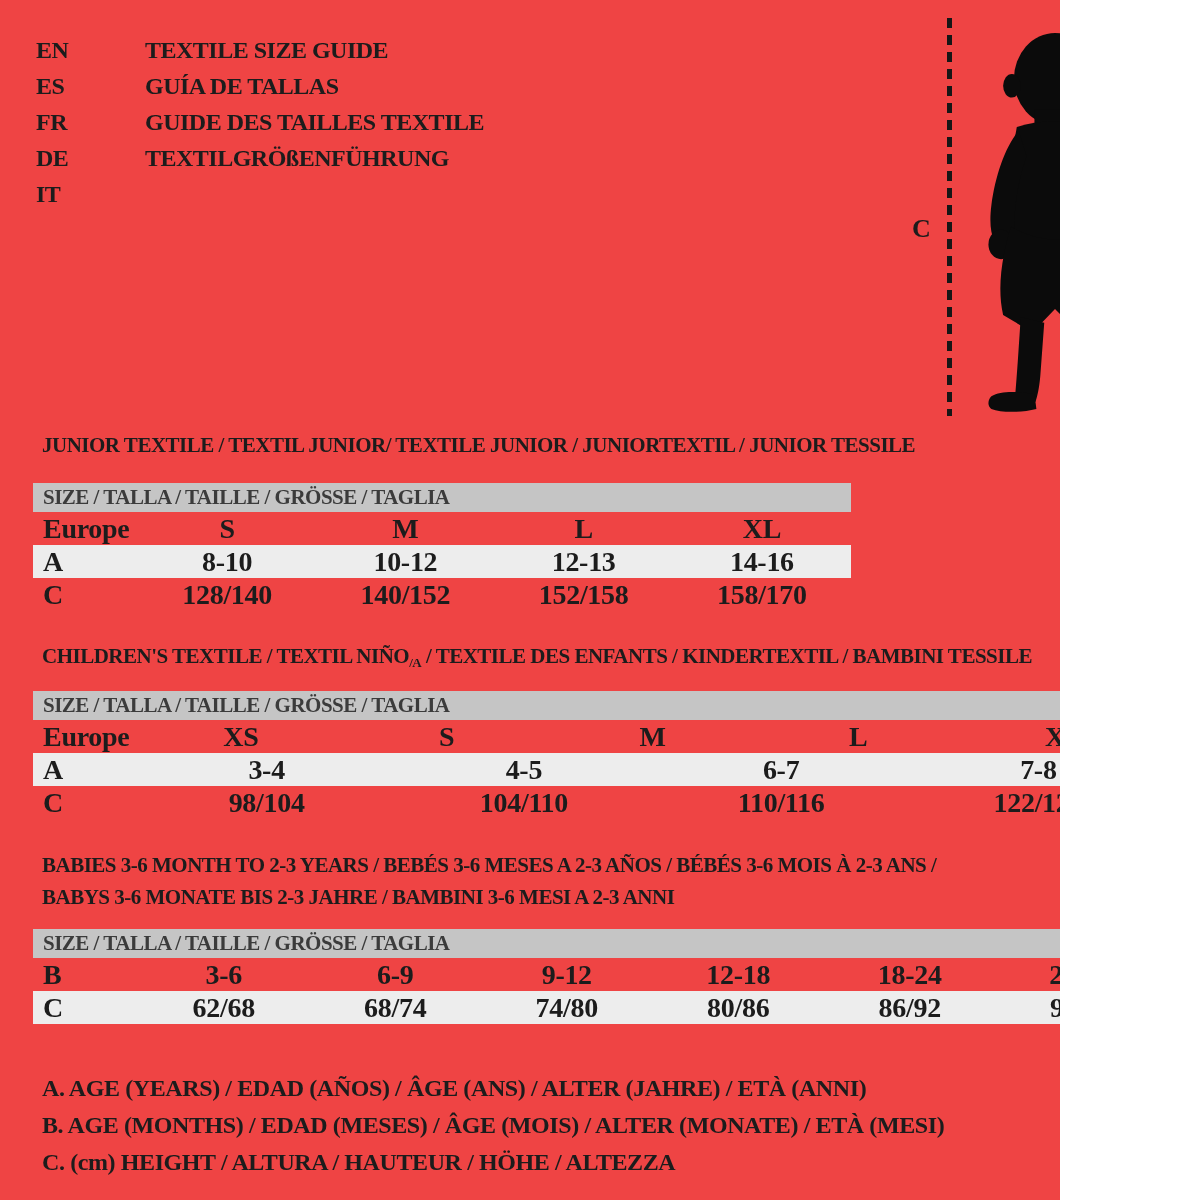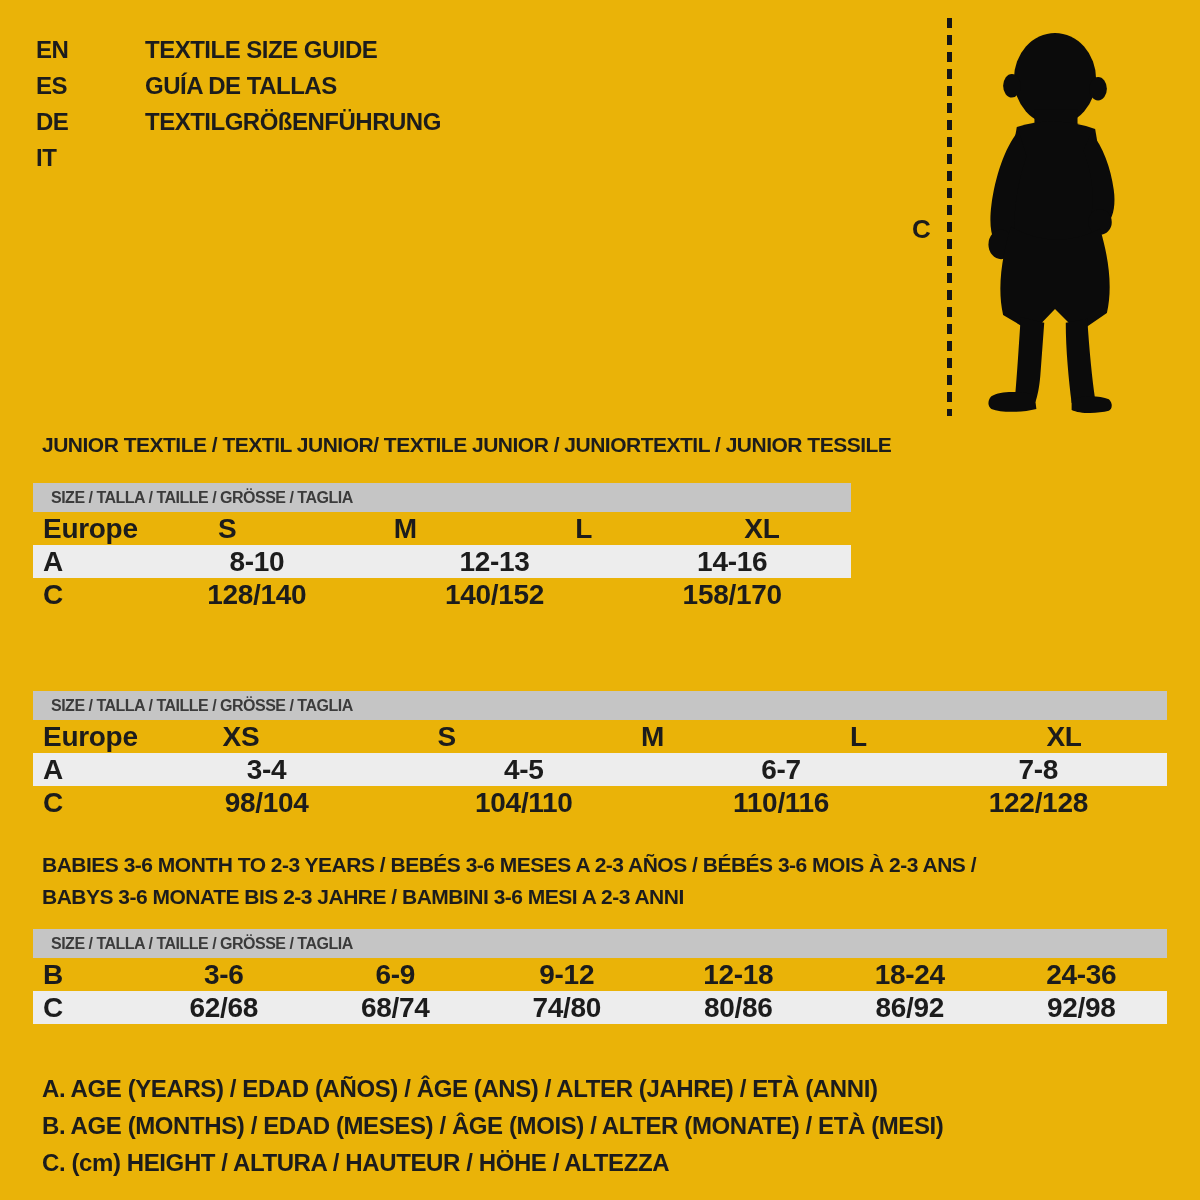--- a/index.html
+++ b/index.html
@@ -4,24 +4,25 @@
 <style>
   * { margin: 0; padding: 0; box-sizing: border-box; }
   html, body { background: #ffffff; }
   body {
     font-family: "Liberation Sans", "DejaVu Sans", sans-serif;
     font-weight: 700;
     color: #1c1c1c;
   }
   .page {
     position: relative;
-    width: 1200px;
+    width: 1060px;
     height: 1200px;
-    background: #eab308;
+    background: #ef4444;
     overflow: hidden;
+    font-family: Liberation Serif, serif;
   }
 
   
   .lang-list { position: absolute; left: 36px; top: 32px; }
   .lang-row { display: flex; height: 36px; align-items: center; }
   .lang-code { width: 68px; font-size: 24px; letter-spacing: -0.5px; }
   .lang-title { font-size: 24px; letter-spacing: -0.5px; white-space: nowrap; margin-left: 41px; }
 
   
   .measure-line {
@@ -41,21 +42,21 @@
     font-size: 21px; letter-spacing: -0.5px; white-space: nowrap;
     font-weight: 700;
   }
   .sec-title .subscript { font-size: 13px; position: relative; top: 4px; }
   .sec-title.two-line { line-height: 32px; }
 
   .size-table { position: absolute; left: 33px; }
   .thead {
     height: 29px; line-height: 29px;
     background: #c5c5c5; color: #3b3b3b;
-    padding-left: 18px; font-size: 16px; letter-spacing: -0.5px;
+    padding-left: 10px; font-size: 21px; letter-spacing: -0.5px;
   }
   .trow { display: flex; height: 33px; line-height: 33px; font-size: 28px; letter-spacing: -0.3px; }
   .trow.alt { background: #ededed; }
   .tlabel { width: 105px; padding-left: 10px; }
   .tcell { flex: 1; text-align: center; }
 
   
   .legend { position: absolute; left: 42px; top: 1070px; }
   .legend-line {
     height: 37px; line-height: 37px;
@@ -68,20 +69,24 @@
 <div class="page">
 
   <div class="lang-list">
     <div class="lang-row">
       <span class="lang-code">EN</span>
       <span class="lang-title">TEXTILE SIZE GUIDE</span>
     </div>
     <div class="lang-row">
       <span class="lang-code">ES</span>
       <span class="lang-title">GUÍA DE TALLAS</span>
+    </div>
+    <div class="lang-row">
+      <span class="lang-code">FR</span>
+      <span class="lang-title">GUIDE DES TAILLES TEXTILE</span>
     </div>
     <div class="lang-row">
       <span class="lang-code">DE</span>
       <span class="lang-title">TEXTILGRÖßENFÜHRUNG</span>
     </div>
     <div class="lang-row">
       <span class="lang-code">IT</span>
     </div>
   </div>
 
@@ -112,31 +117,34 @@
     <div class="trow">
       <div class="tlabel">Europe</div>
       <div class="tcell">S</div>
       <div class="tcell">M</div>
       <div class="tcell">L</div>
       <div class="tcell">XL</div>
     </div>
     <div class="trow alt">
       <div class="tlabel">A</div>
       <div class="tcell">8-10</div>
+      <div class="tcell">10-12</div>
       <div class="tcell">12-13</div>
       <div class="tcell">14-16</div>
     </div>
     <div class="trow">
       <div class="tlabel">C</div>
       <div class="tcell">128/140</div>
       <div class="tcell">140/152</div>
+      <div class="tcell">152/158</div>
       <div class="tcell">158/170</div>
     </div>
   </div>
 
+  <h2 class="sec-title" style="top:644px;"><span>CHILDREN'S TEXTILE / TEXTIL NIÑO</span><span class="subscript">/A</span><span> / TEXTILE DES ENFANTS / KINDERTEXTIL / BAMBINI TESSILE</span></h2>
   <div class="size-table" style="top:691px; width:1134px;">
     <div class="thead">SIZE / TALLA / TAILLE / GRÖSSE / TAGLIA</div>
     <div class="trow">
       <div class="tlabel">Europe</div>
       <div class="tcell">XS</div>
       <div class="tcell">S</div>
       <div class="tcell">M</div>
       <div class="tcell">L</div>
       <div class="tcell">XL</div>
     </div>

